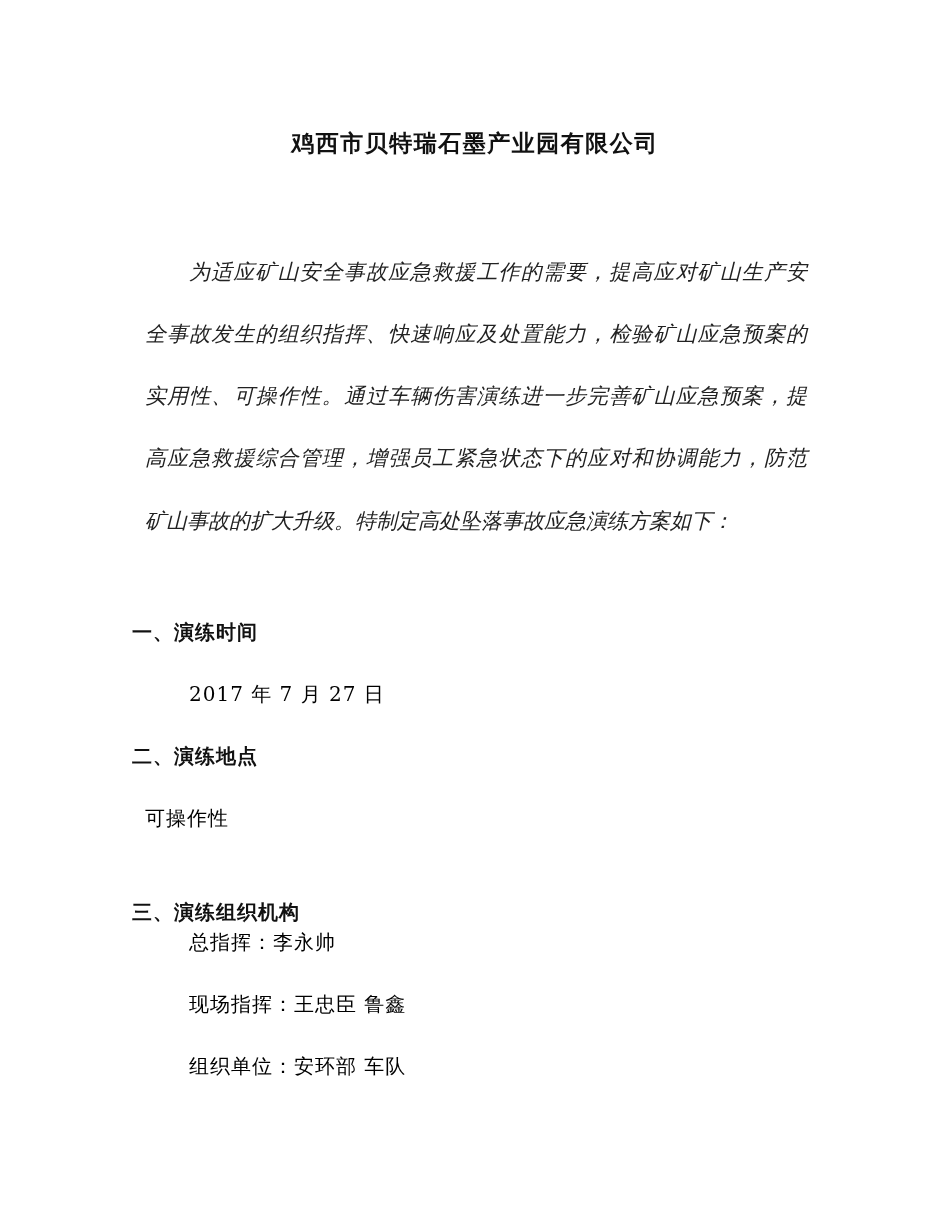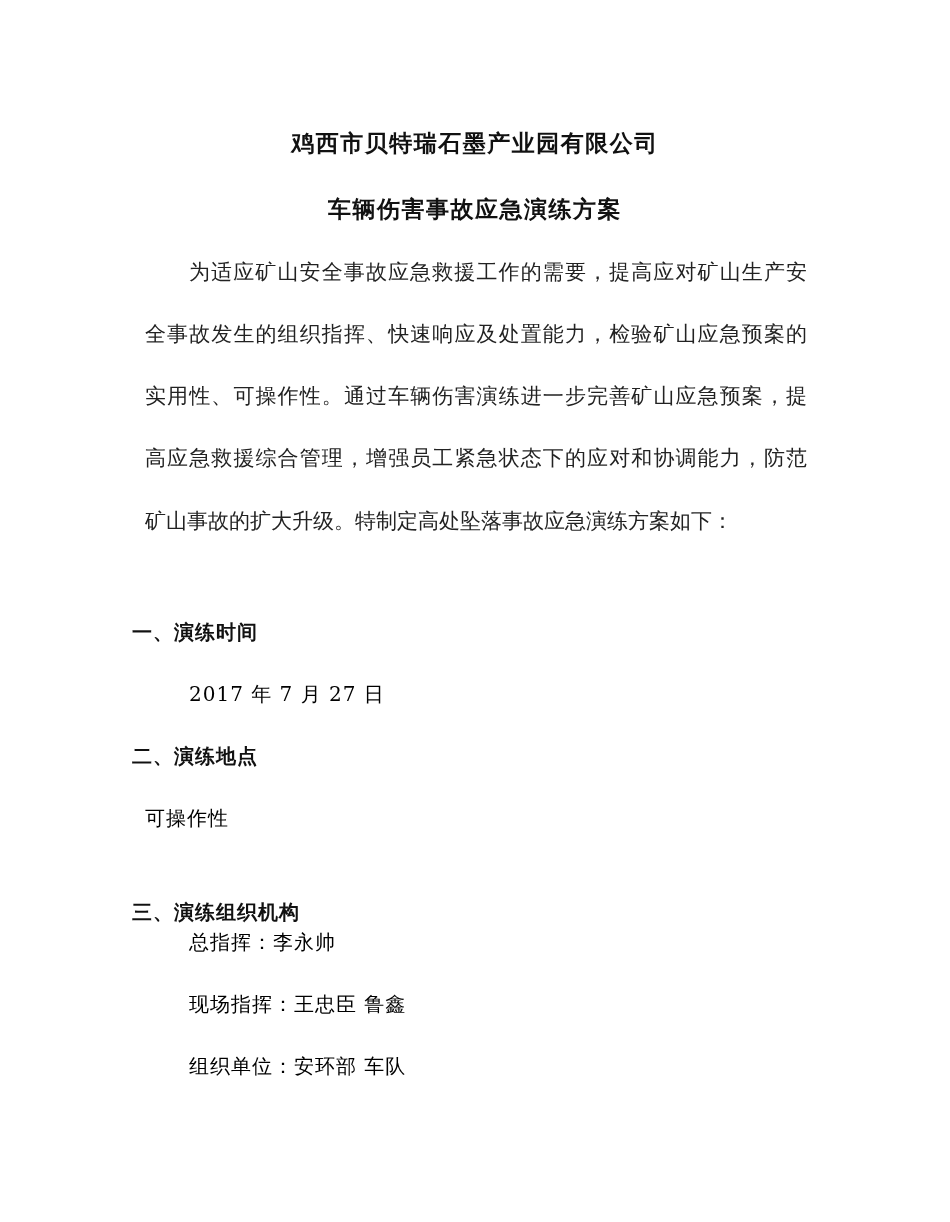--- a/index.html
+++ b/index.html
@@ -15,41 +15,41 @@
       font-family: "DejaVu Sans", "Liberation Sans", sans-serif;
     }
     .t1 { top: 128px; }
     .t2 { top: 194px; }
     .body-line {
       position: absolute; left: 145px; width: 662px;
       font-size: 21px; line-height: 28px; white-space: nowrap;
       text-align: justify; text-align-last: justify;
       font-family: "DejaVu Sans", "Liberation Sans", sans-serif;
       color: #222;
+      font-style: italic;
     }
     .indent { left: 189px; width: 618px; }
     .last { text-align-last: left; }
     .heading {
       position: absolute; left: 132px; font-size: 20px; font-weight: bold;
       line-height: 28px; white-space: nowrap; letter-spacing: 1px;
       font-family: "DejaVu Sans", "Liberation Sans", sans-serif;
     }
     .item {
       position: absolute; font-size: 20px; line-height: 28px; white-space: nowrap;
       letter-spacing: 1px; color: #000000;
       font-family: "DejaVu Sans", "Liberation Sans", sans-serif;
     }
     .date { font-family: "DejaVu Serif", "Liberation Serif", serif; }
   </style>
 </head>
 <body>
 
 <div class="page">
   <div class="title t1">鸡西市贝特瑞石墨产业园有限公司</div>
-  <div class="title t2">车辆伤害事故应急演练方案</div>
 
   <div class="body-line indent" style="top:258px;">为适应矿山安全事故应急救援工作的需要，提高应对矿山生产安</div>
   <div class="body-line" style="top:320px;">全事故发生的组织指挥、快速响应及处置能力，检验矿山应急预案的</div>
   <div class="body-line" style="top:382px;">实用性、可操作性。通过车辆伤害演练进一步完善矿山应急预案，提</div>
   <div class="body-line" style="top:444px;">高应急救援综合管理，增强员工紧急状态下的应对和协调能力，防范</div>
   <div class="body-line last" style="top:507px;">矿山事故的扩大升级。特制定高处坠落事故应急演练方案如下：</div>
 
   <div class="heading" style="top:618px;">一、演练时间</div>
   <div class="item date" style="top:680px; left:189px;">2017 年 7 月 27 日</div>
 

